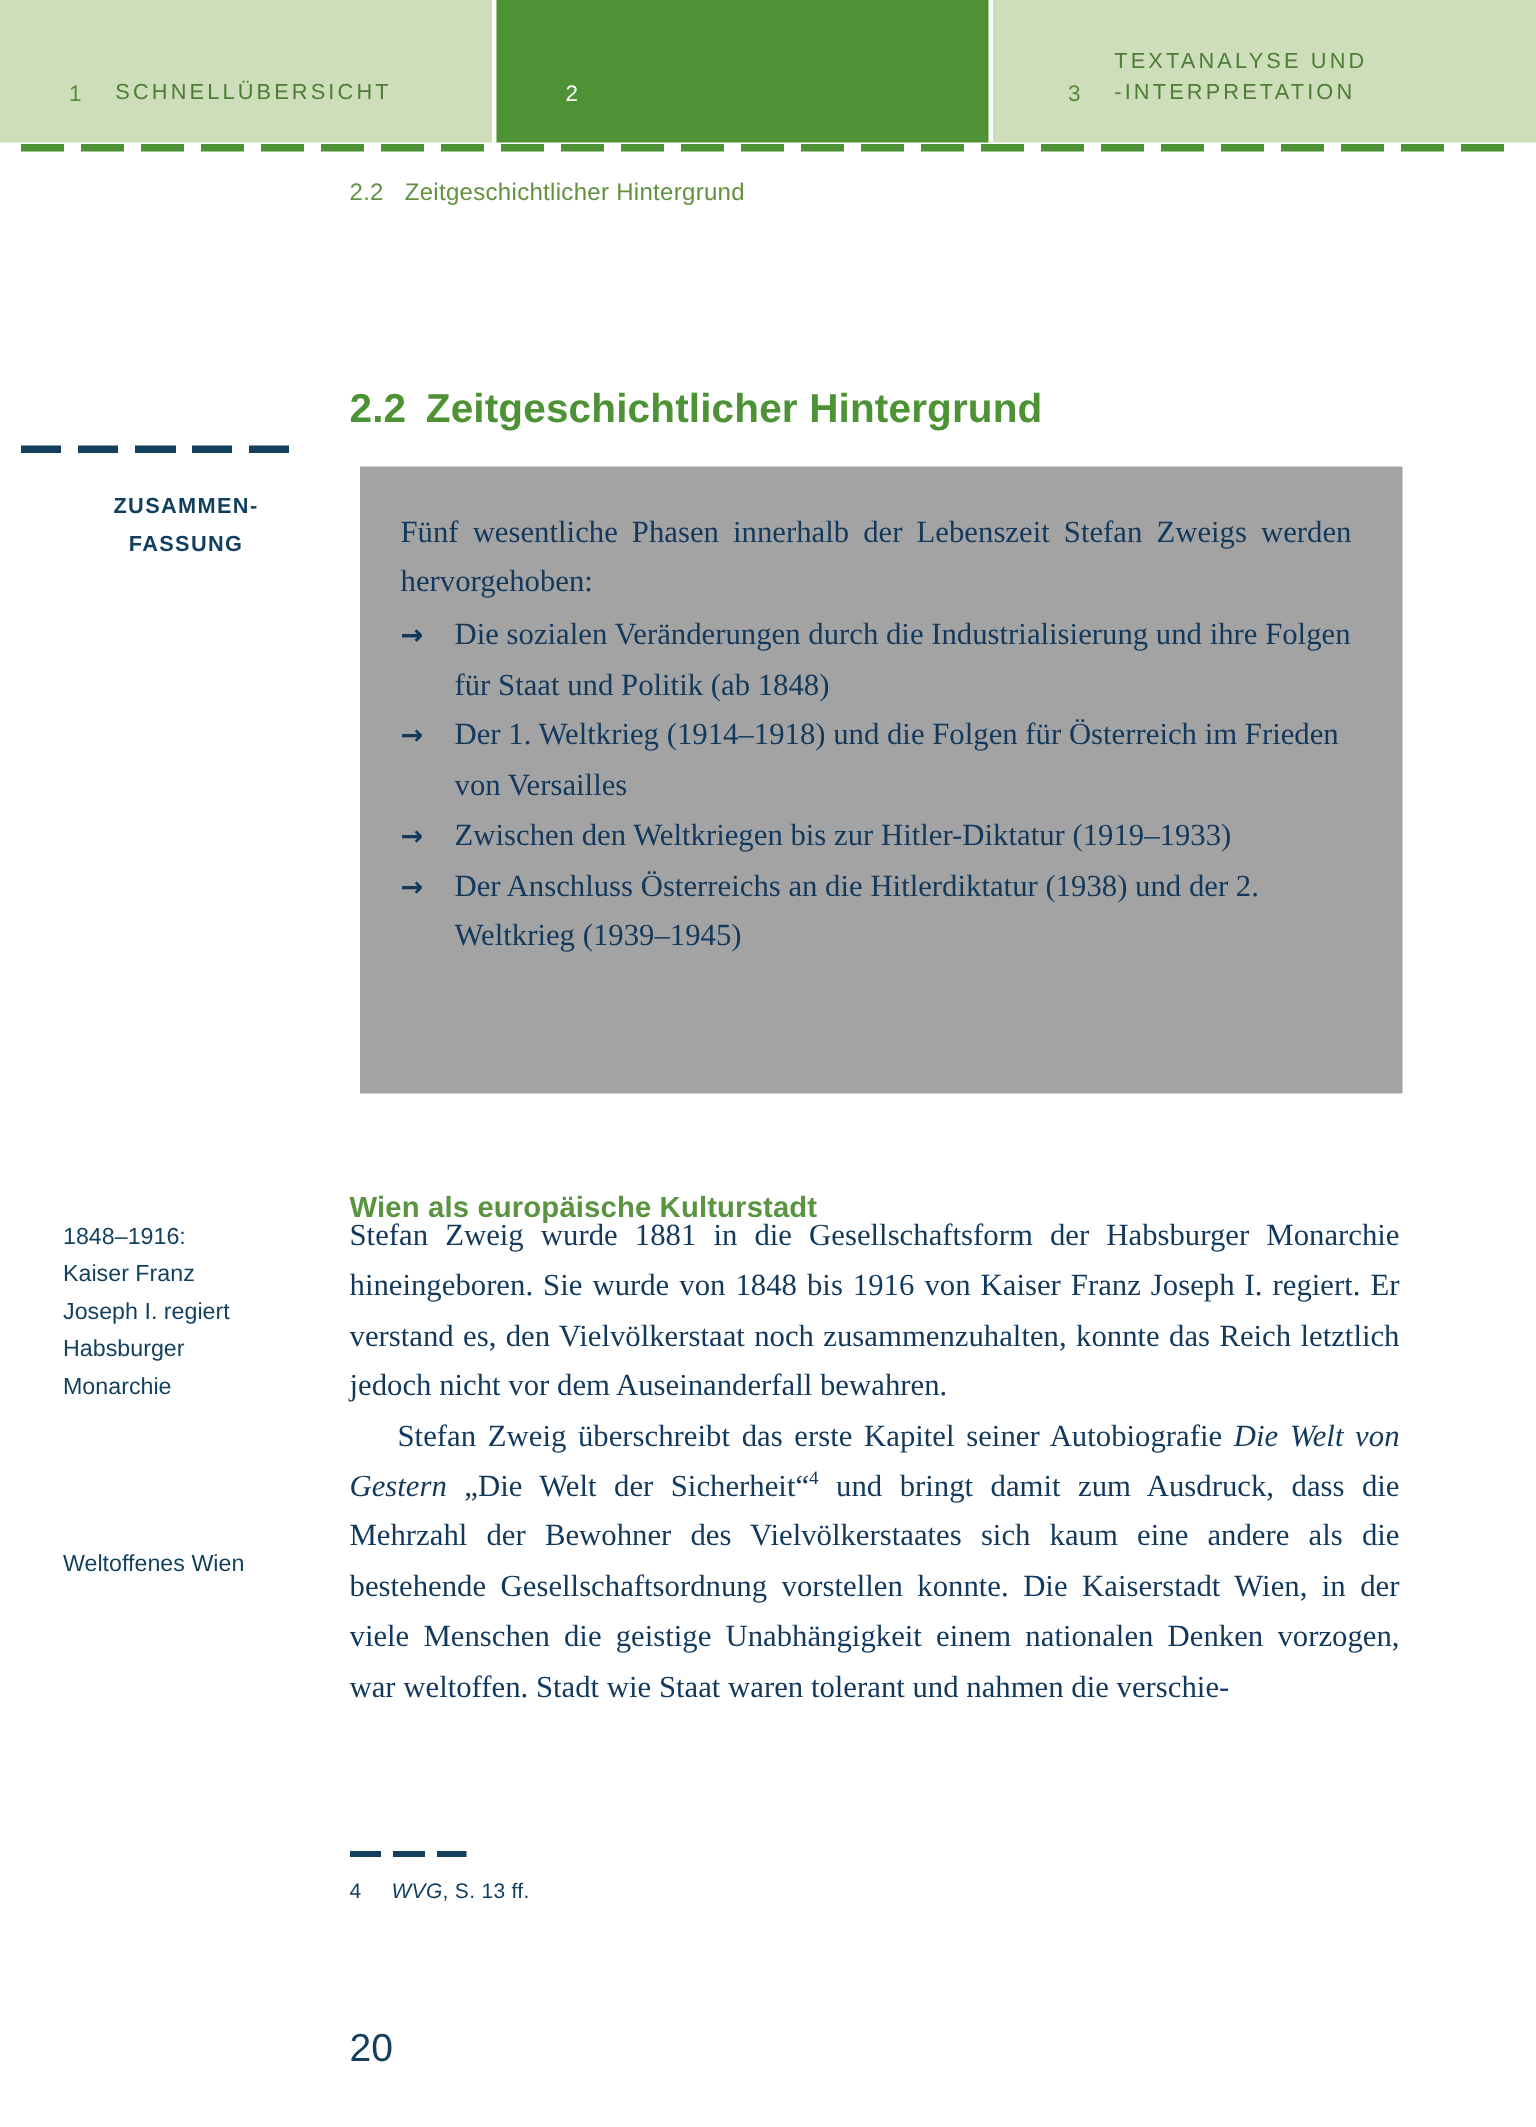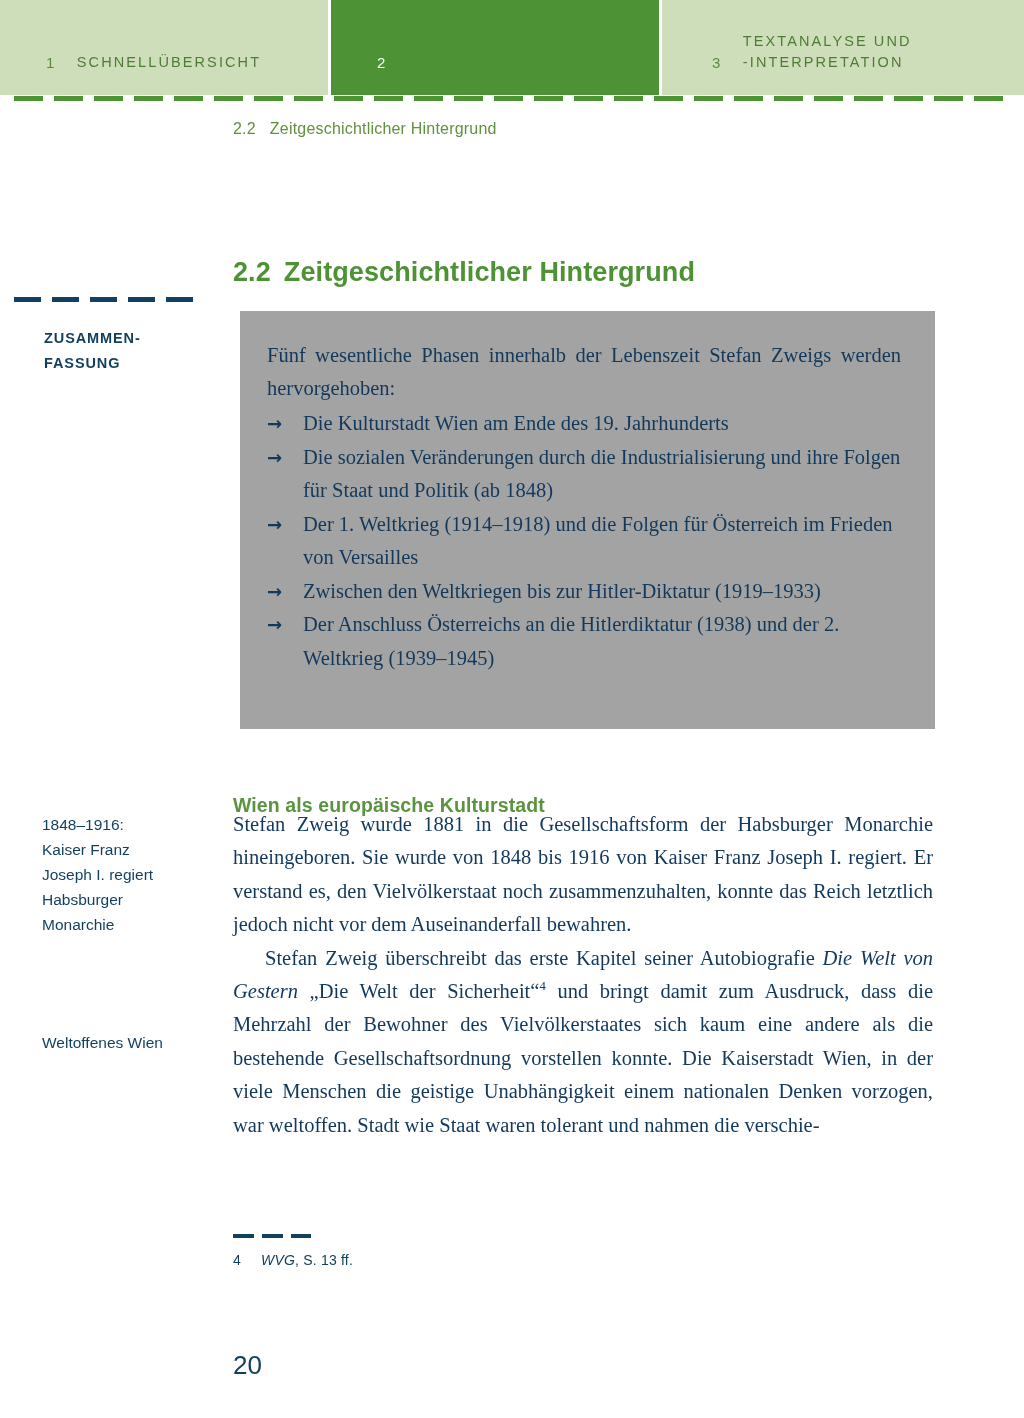--- a/index.html
+++ b/index.html
@@ -94,28 +94,29 @@
     position: absolute;
     top: 297px; left: 14px;
     width: 188px;
     height: 5px;
     background: repeating-linear-gradient(to right,
       #12405f 0px, #12405f 27px,
       rgba(0,0,0,0) 27px, rgba(0,0,0,0) 38px);
   }
   .margin-label {
     position: absolute;
-    top: 326px; left: 44px;
+    top: 326px; left: 34px;
     width: 180px;
     font-size: 14.5px;
     font-weight: bold;
     color: #113f5e;
     letter-spacing: 0.9px;
     line-height: 25px;
     white-space: pre-line;
+    text-align: center;
   }
 
   
   .summary-box {
     position: absolute;
     top: 311px; left: 240px;
     width: 695px;
     height: 418px;
     background: #a3a3a3;
     box-sizing: border-box;
@@ -264,21 +265,20 @@
 
 <div class="margin-rule"></div>
 <div class="margin-label">ZUSAMMEN-
 FASSUNG</div>
 
 <div class="summary-box">
   <p class="summary-intro">Fünf wesentliche Phasen innerhalb der Lebenszeit Stefan Zweigs werden hervorgehoben:</p>
   <ul class="summary-list">
     <li>
       <span class="arrow">→</span>
-      <span>Die Kulturstadt Wien am Ende des 19. Jahrhunderts</span>
     </li>
     <li>
       <span class="arrow">→</span>
       <span>Die sozialen Veränderungen durch die Industrialisierung und ihre Folgen für Staat und Politik (ab 1848)</span>
     </li>
     <li>
       <span class="arrow">→</span>
       <span>Der 1. Weltkrieg (1914–1918) und die Folgen für Österreich im Frieden von Versailles</span>
     </li>
     <li>

